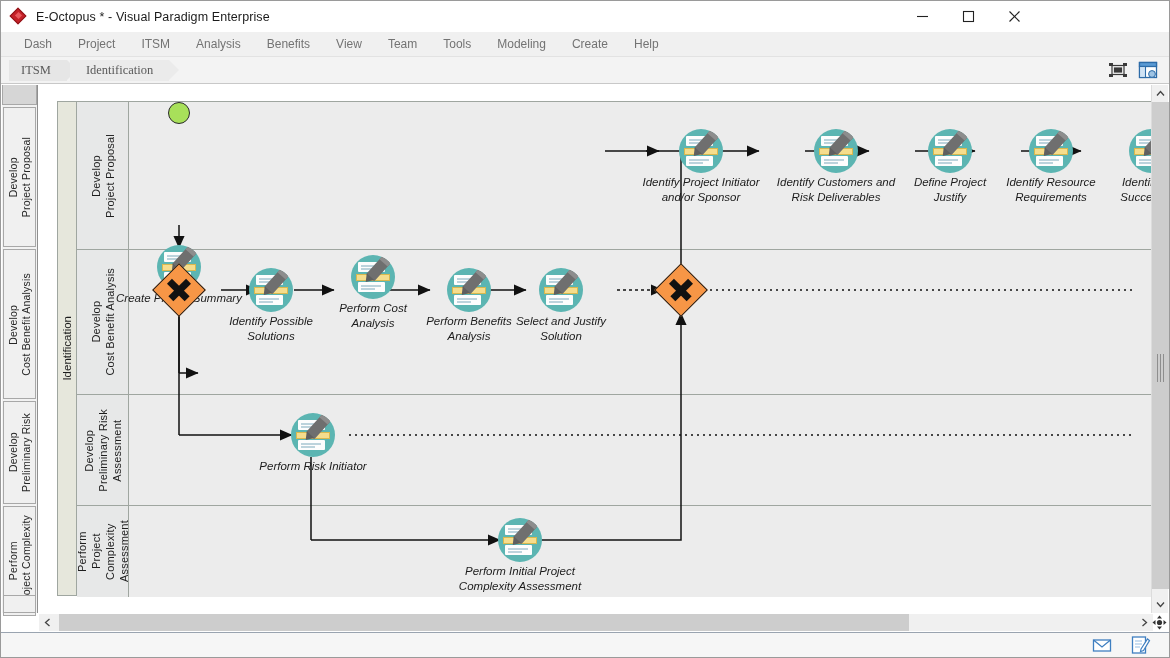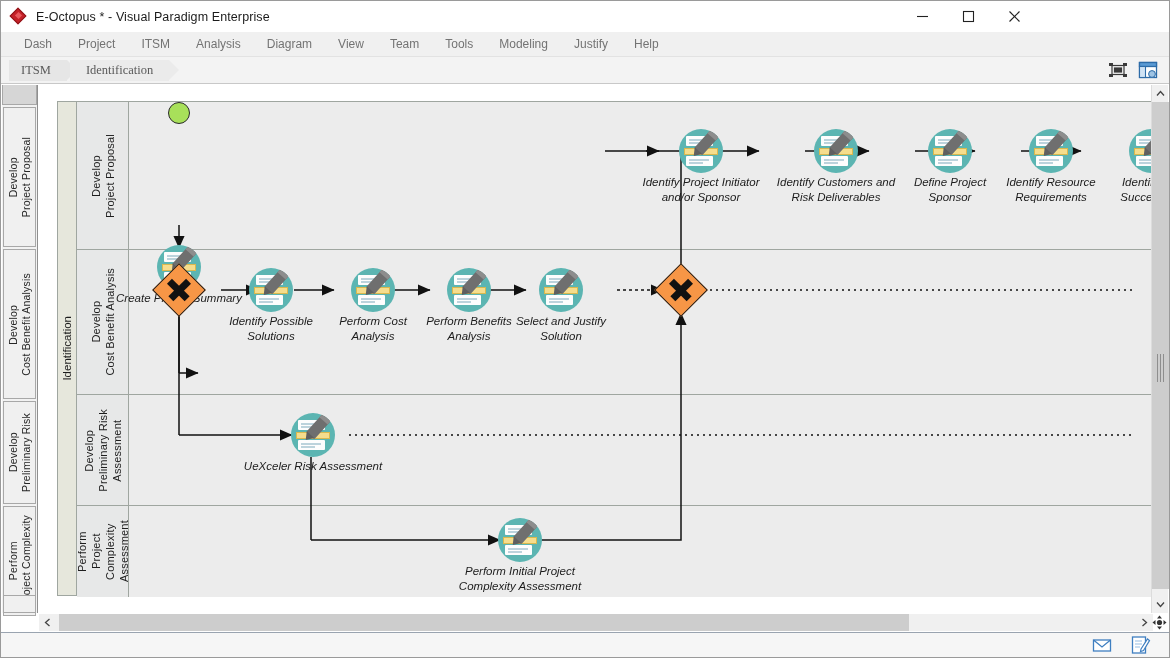--- a/index.html
+++ b/index.html
@@ -277,26 +277,26 @@
           </svg>
       </div>
     </div>
   </div>
 
   <div id="menubar">
     <div class="menu-item">Dash</div>
     <div class="menu-item">Project</div>
     <div class="menu-item">ITSM</div>
     <div class="menu-item">Analysis</div>
-    <div class="menu-item">Diagram</div>
+    <div class="menu-item">Benefits</div>
     <div class="menu-item">View</div>
     <div class="menu-item">Team</div>
     <div class="menu-item">Tools</div>
     <div class="menu-item">Modeling</div>
-    <div class="menu-item">Justify</div>
+    <div class="menu-item">Create</div>
     <div class="menu-item">Help</div>
   </div>
 
   <div id="crumbbar">
     <div id="crumbs">
       <div class="crumb">ITSM</div>
       <div class="crumb c2">Identification</div>
     </div>
     <div id="crumb-tools">
       <div class="ct-icon">
@@ -473,21 +473,21 @@
       </div>
 
       <div class="node" style="left:889px; top:44px">
         <div class="task-ic">
           <div class="l1"></div>
             <div class="hl"></div>
             <div class="l2"></div>
             <div class="pencil"></div>
         </div>
         <div class="task-label">Define Project
-Sponsor</div>
+Justify</div>
       </div>
 
       <div class="node" style="left:990px; top:44px">
         <div class="task-ic">
           <div class="l1"></div>
             <div class="hl"></div>
             <div class="l2"></div>
             <div class="pencil"></div>
         </div>
         <div class="task-label">Identify Resource
@@ -516,21 +516,21 @@
         <div class="task-ic">
           <div class="l1"></div>
             <div class="hl"></div>
             <div class="l2"></div>
             <div class="pencil"></div>
         </div>
         <div class="task-label">Identify Possible
 Solutions</div>
       </div>
 
-      <div class="node" style="left:312px; top:183px">
+      <div class="node" style="left:312px; top:170px">
         <div class="task-ic">
           <div class="l1"></div>
             <div class="hl"></div>
             <div class="l2"></div>
             <div class="pencil"></div>
         </div>
         <div class="task-label">Perform Cost
 Analysis</div>
       </div>
 
@@ -563,21 +563,21 @@
         </div>
       </div>
 
       <div class="node" style="left:252px; top:328px">
         <div class="task-ic">
           <div class="l1"></div>
             <div class="hl"></div>
             <div class="l2"></div>
             <div class="pencil"></div>
         </div>
-        <div class="task-label">UeXceler Risk Assessment</div>
+        <div class="task-label">Perform Risk Initiator</div>
       </div>
 
       <div class="node" style="left:459px; top:433px">
         <div class="task-ic">
           <div class="l1"></div>
             <div class="hl"></div>
             <div class="l2"></div>
             <div class="pencil"></div>
         </div>
         <div class="task-label">Perform Initial Project

